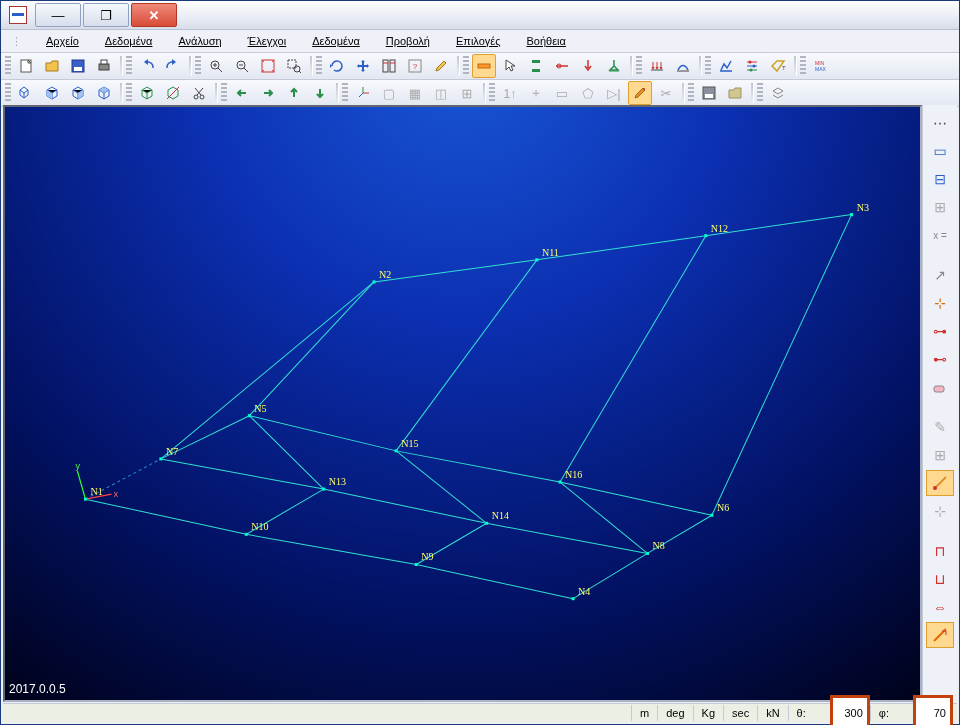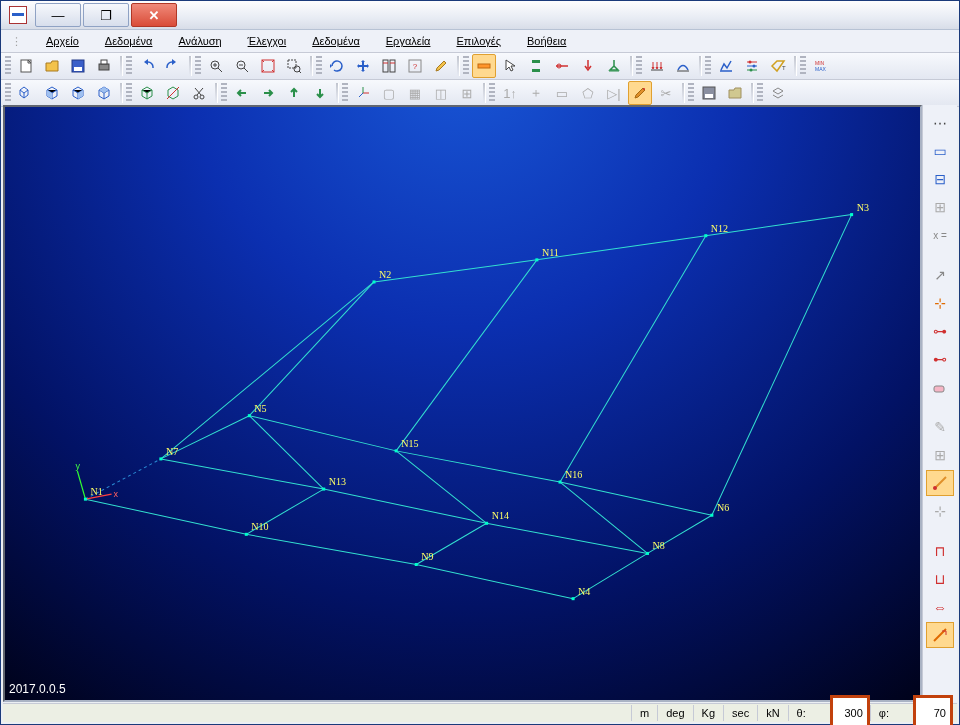--- a/index.html
+++ b/index.html
@@ -52,21 +52,21 @@
       <div class="winbtn close">✕</div>
     </div>
   </div>
 
   <div class="menubar">
     <div class="menuitem"><span class="u">Αρχείο</span></div>
     <div class="menuitem"><span class="u">Δεδομένα</span></div>
     <div class="menuitem"><span class="u">Ανάλυση</span></div>
     <div class="menuitem"><span class="u">Έλεγχοι</span></div>
     <div class="menuitem"><span class="u">Δεδομένα</span></div>
-    <div class="menuitem"><span class="u">Εργαλεία</span></div>
+    <div class="menuitem"><span class="u">Προβολή</span></div>
     <div class="menuitem"><span class="u">Επιλογές</span></div>
     <div class="menuitem"><span class="u">Βοήθεια</span></div>
   </div>
 
   <div class="toolbar">
     <div class="grip"></div>
     <div class="tbbtn">
         <svg viewBox="0 0 16 16">
           <rect x="3" y="2" width="10" height="12" fill="#fff" stroke="#555"></rect>
           <path d="M10 2l3 3h-3z" fill="#ddd" stroke="#555"></path>

